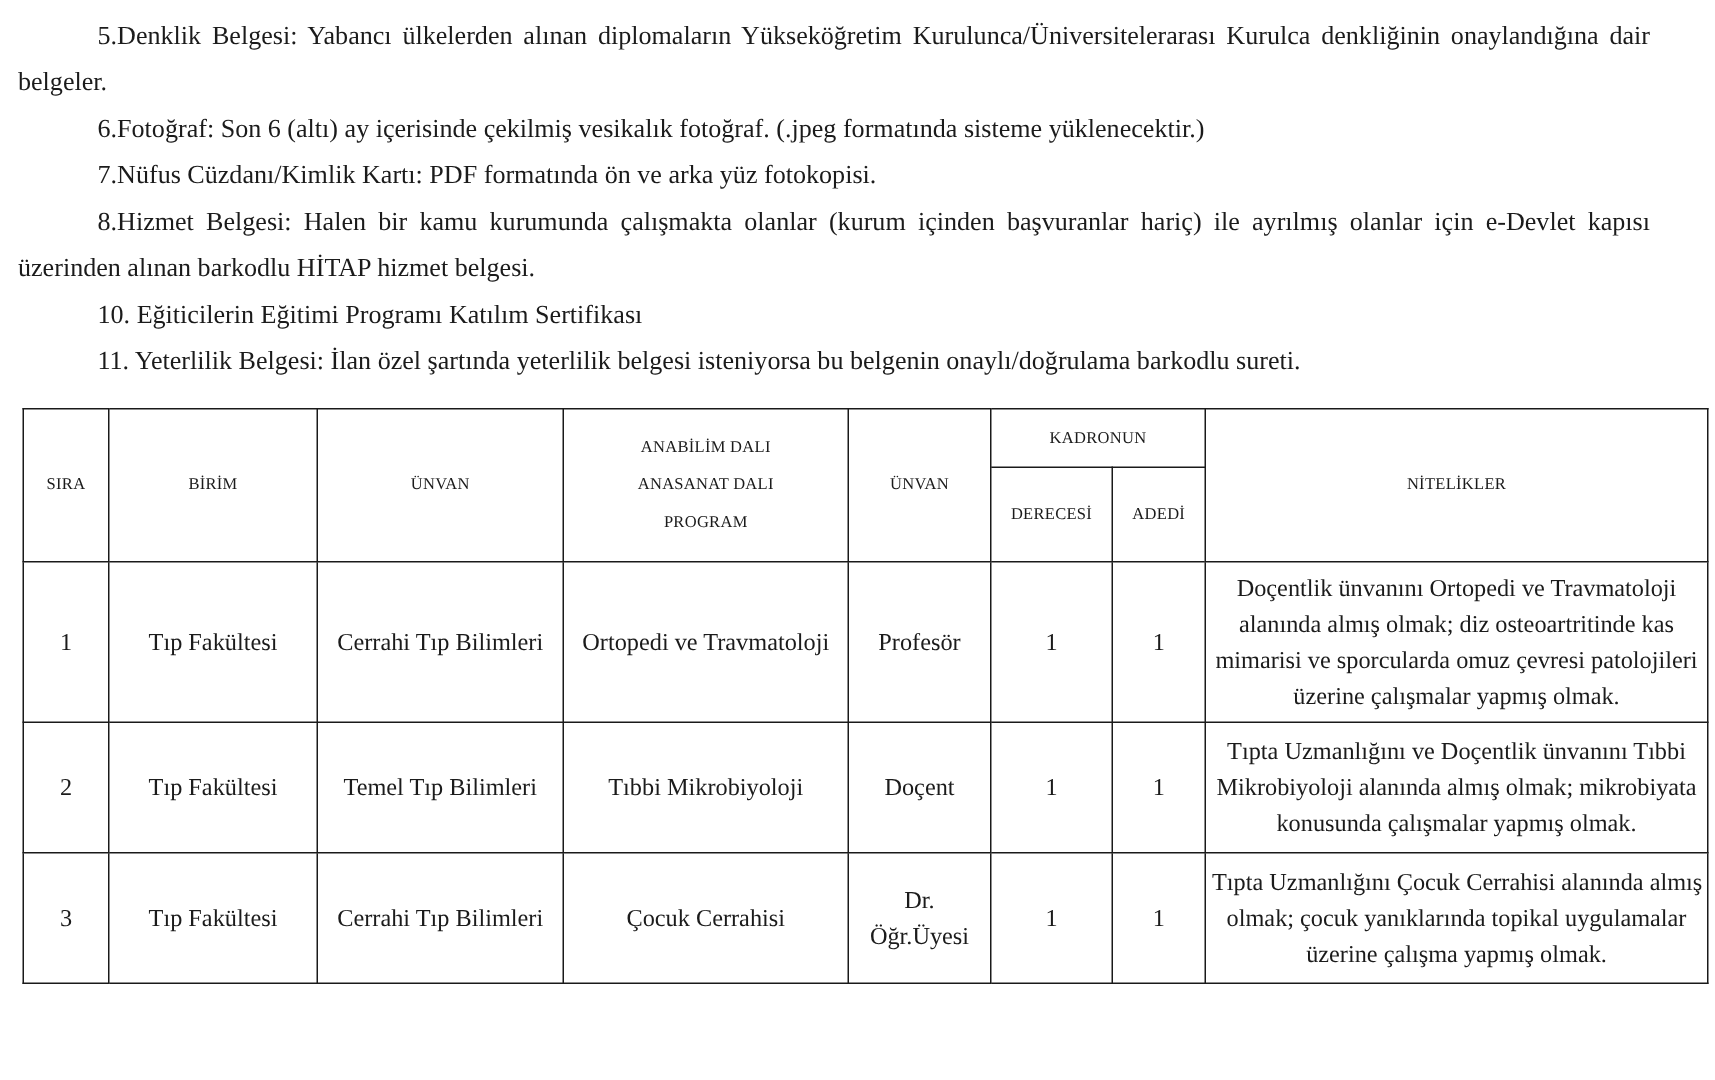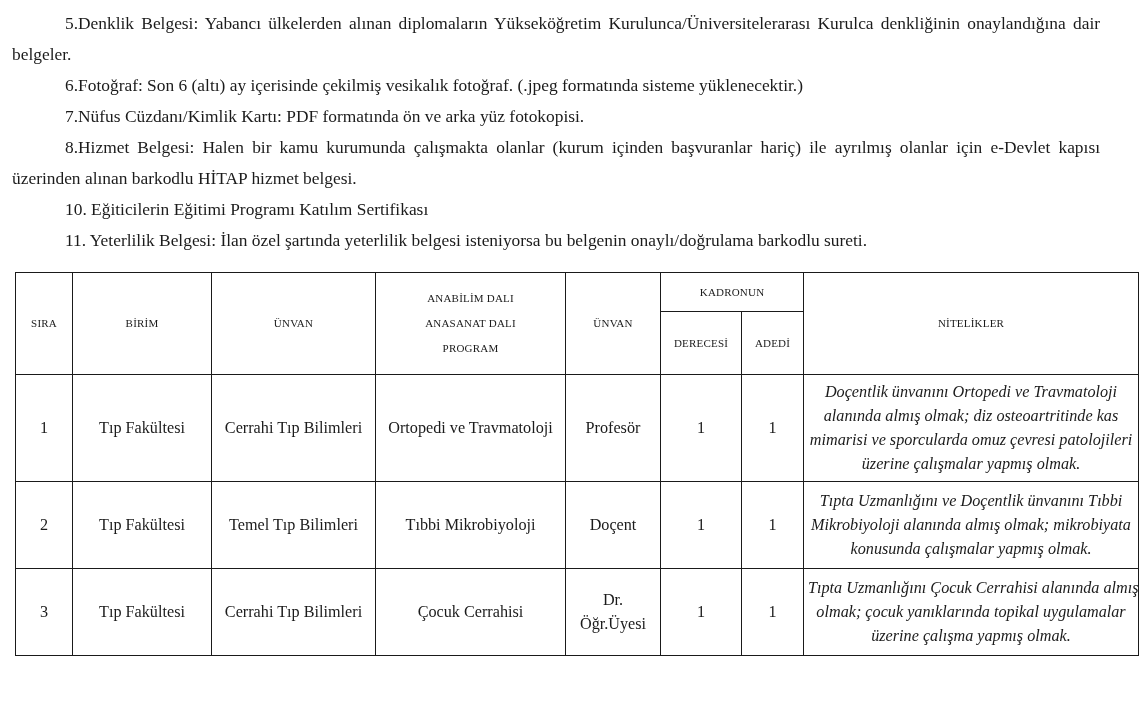--- a/index.html
+++ b/index.html
@@ -74,21 +74,20 @@
     font-size: 16.2px;
     line-height: 24px;
     padding: 4px 4px;
   }
   td.nitelik {
     text-align: left;
     padding: 6px 8px 6px 9px;
     line-height: 30px;
     font-size: 16.4px;
     vertical-align: middle;
-    font-style: italic;
   }
 
   .col-sira    { width: 57px; }
   .col-birim   { width: 139px; }
   .col-bolum   { width: 164px; }
   .col-anabilim{ width: 190px; }
   .col-unvan   { width: 95px; }
   .col-derece  { width: 81px; }
   .col-adedi   { width: 62px; }
   .col-nitelik { width: 335px; }

